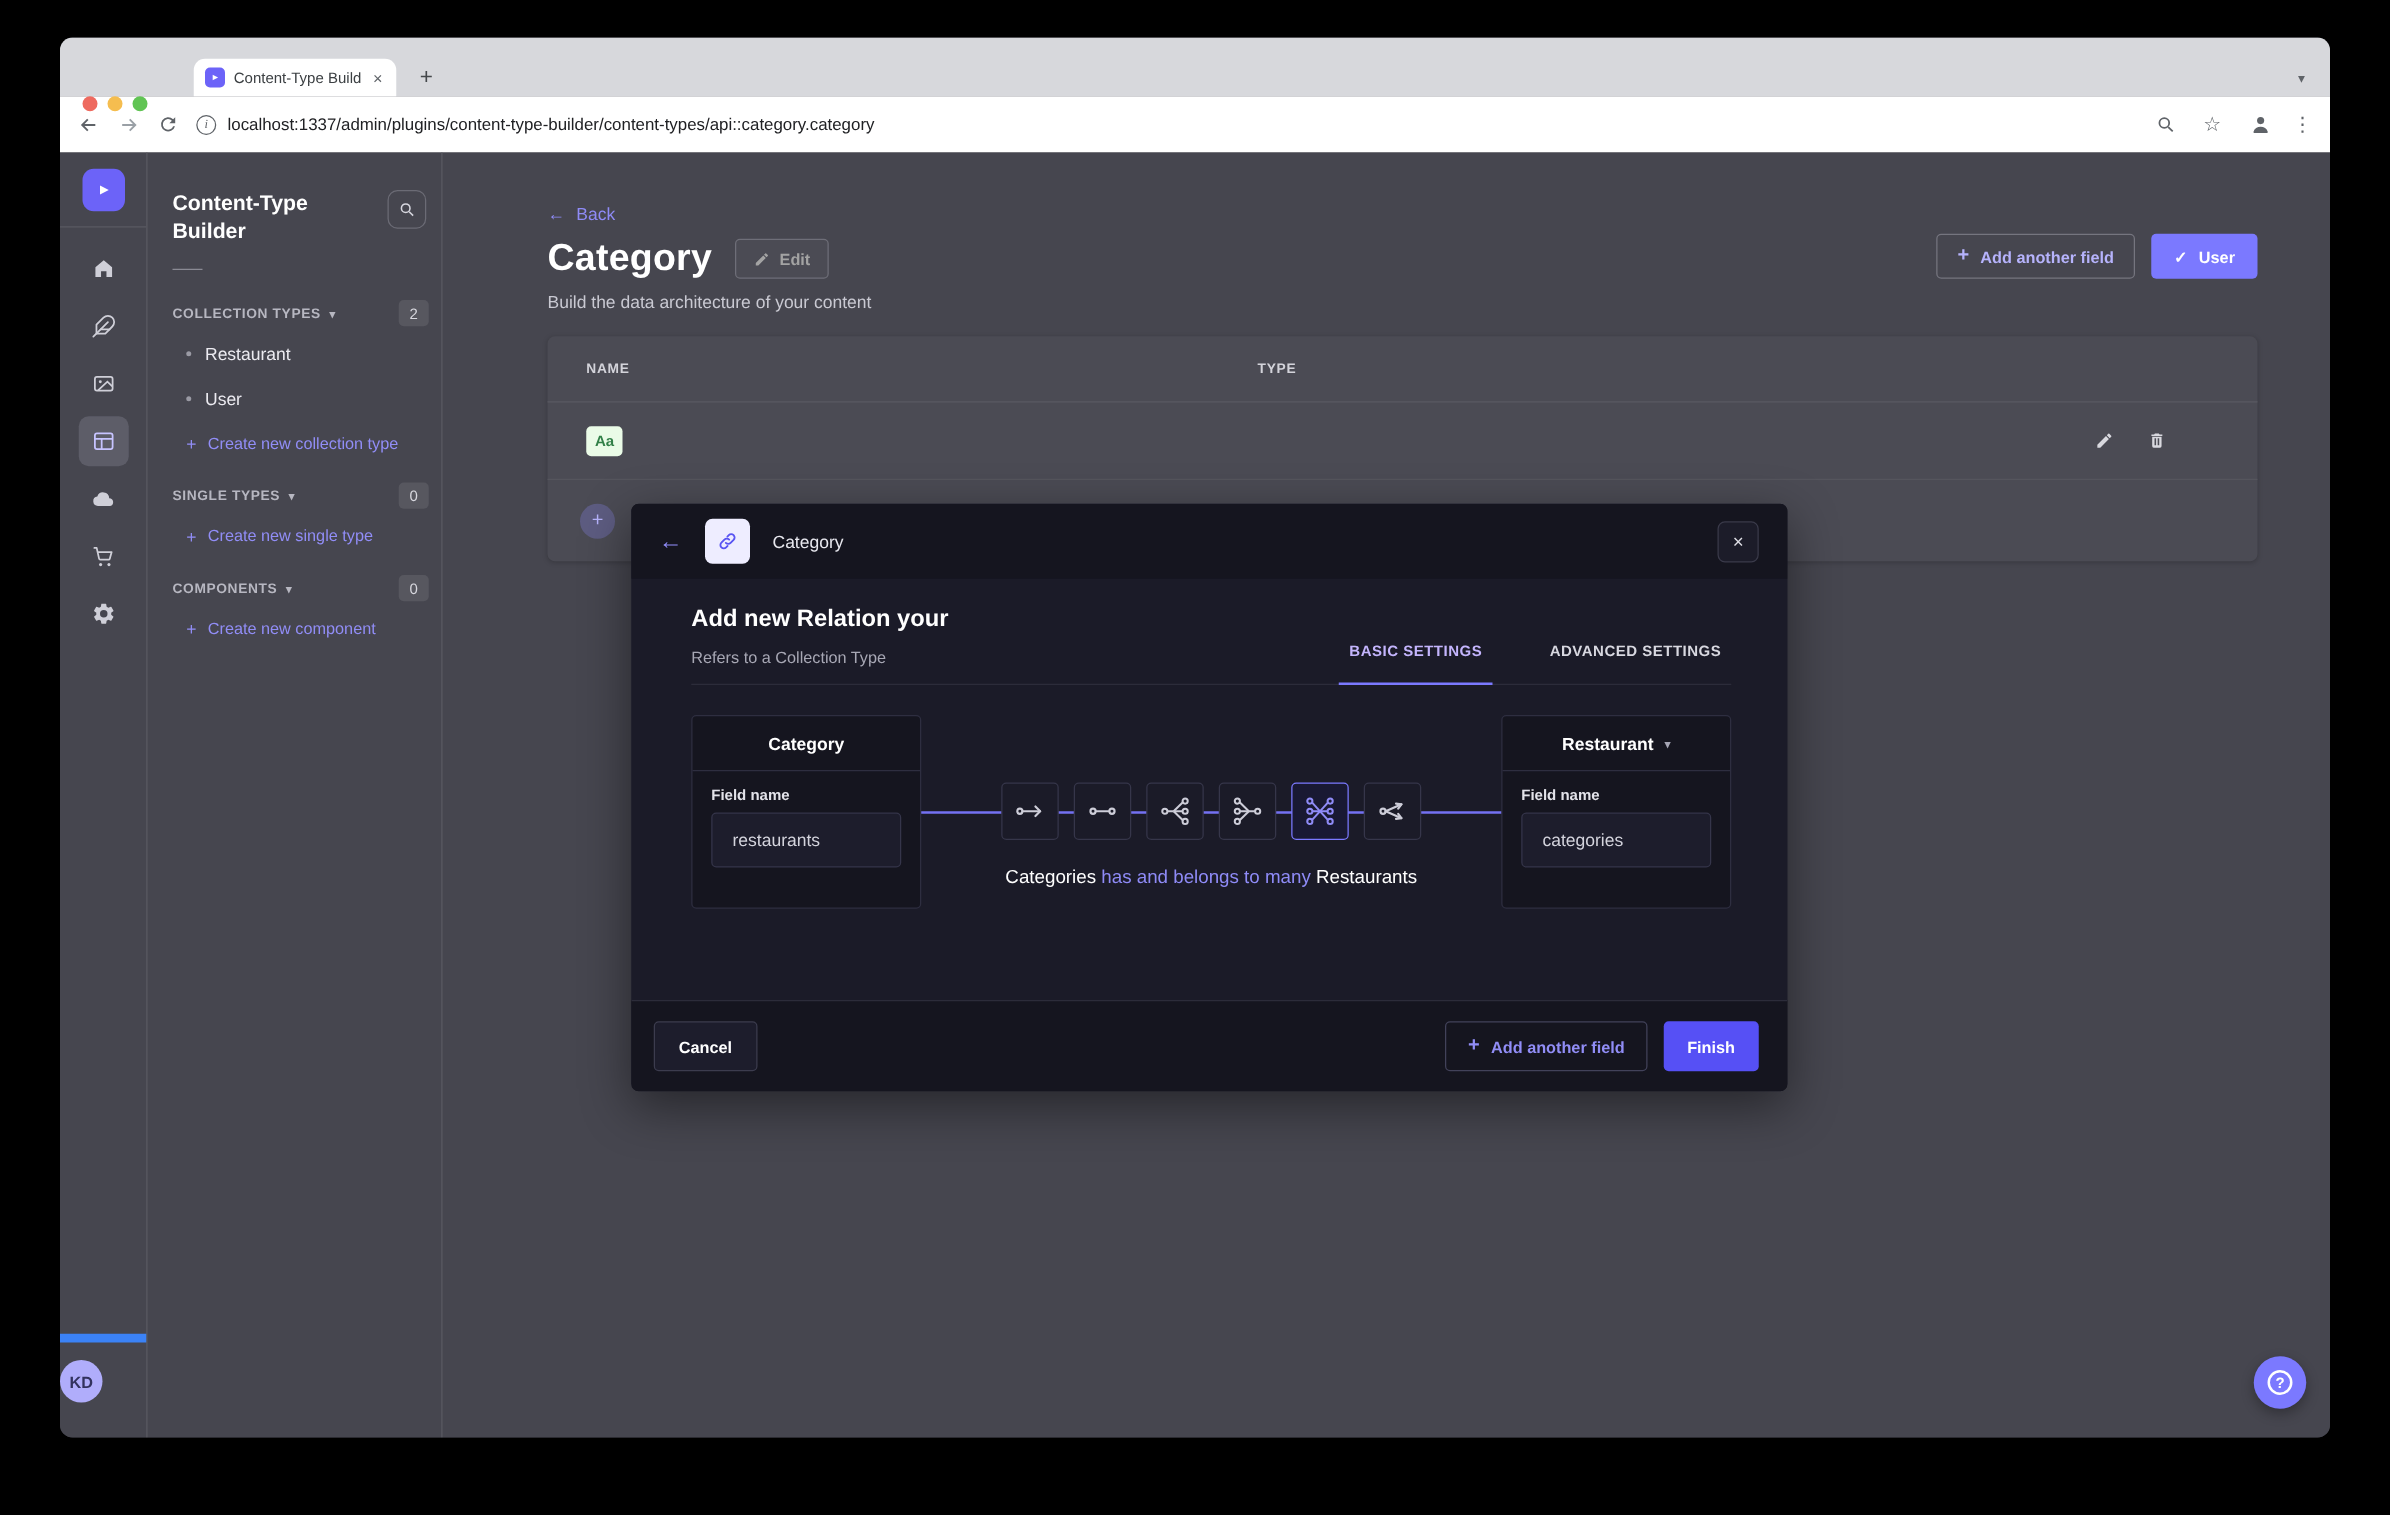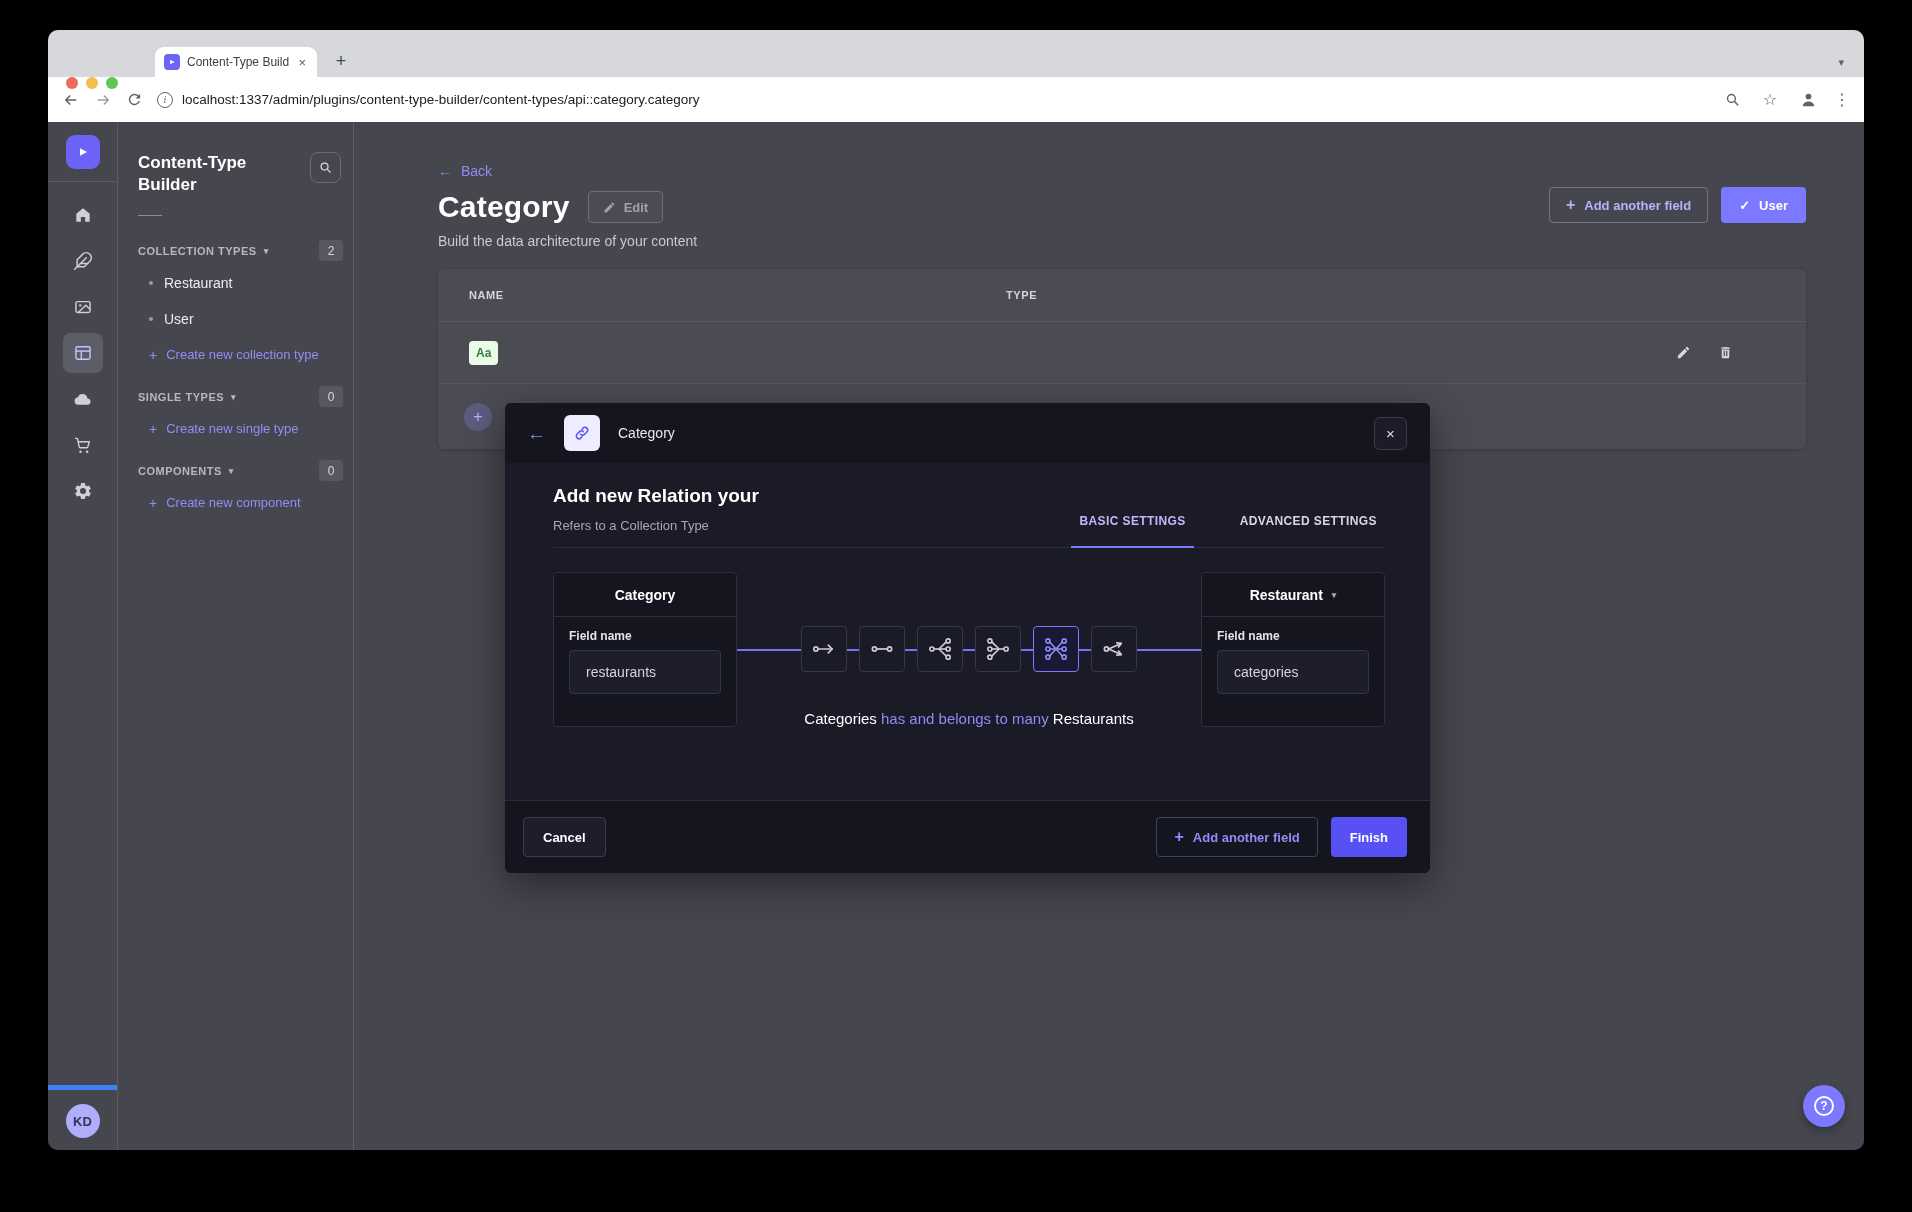--- a/index.html
+++ b/index.html
@@ -47,21 +47,21 @@
 
   .rail { width:70px; flex:none; border-right:1px solid #5a5a63; display:flex; flex-direction:column; align-items:center; }
   .rail-logo-wrap { height:60px; width:100%; display:flex; align-items:center; justify-content:center;
     border-bottom:1px solid #5a5a63; }
   .rail-logo { width:34px; height:34px; border-radius:9px; background:#6c63f8; border:none;
     display:flex; align-items:center; justify-content:center; }
   .rail-icons { flex:1; display:flex; flex-direction:column; align-items:center; gap:6px; padding-top:13px; }
   .rail-btn { width:40px; height:40px; border-radius:8px; border:none; background:none; color:#cfcfd8;
     display:flex; align-items:center; justify-content:center; }
   .rail-btn.active { background:#5d5d68; color:#c7c4ff; }
-  .rail-foot { width:100%; border-top:5px solid #3b82f6; padding:14px 0 12px; display:flex; justify-content:center; }
+  .rail-foot { width:100%; border-top:7px solid #3b82f6; padding:14px 0 28px; display:flex; justify-content:flex-start; }
   .avatar { width:34px; height:34px; border-radius:50%; background:#b0adfb; color:#32325e;
     font-weight:bold; font-size:13px; display:flex; align-items:center; justify-content:center; }
 
   .sidebar { width:236px; flex:none; border-right:1px solid #5a5a63; padding:30px 10px 0 20px; color:#e8e8ee; }
   .sb-head { display:flex; justify-content:space-between; align-items:flex-start; padding-right:2px; }
   .sb-title { font-size:17px; font-weight:bold; color:#fff; line-height:22px; width:130px; margin:0; }
   .sb-search { width:31px; height:31px; border:1px solid #6b6b75; background:none; border-radius:8px;
     display:flex; align-items:center; justify-content:center; color:#d6d6de; }
   .sb-divider { width:24px; border:none; border-top:1px solid #8a8a94; margin:19px 0 24px 0; }
   .sb-section { display:flex; justify-content:space-between; align-items:center; margin:14px 0 4px; }
@@ -135,21 +135,21 @@
     border-bottom:1px solid #2e2e40; color:#fff; font-size:14px; font-weight:bold; width:100%;
     background:none; border-left:none; border-right:none; border-top:none; }
   .m-card-body { padding:12px 15px 0; }
   .m-field-label { font-size:12px; font-weight:bold; color:#e3e3ea; margin-bottom:7px; }
   .m-input { width:100%; height:44px; background:#1d1d2c; border:1px solid #35354a; border-radius:4px;
     padding:0 16px; color:#d4d4dd; font-size:14px; outline:none; }
   .m-rel-row { position:absolute; left:184px; right:184px; top:54px; display:flex; justify-content:center; gap:12px; }
   .rel-btn { width:46px; height:46px; border:1px solid #36364a; border-radius:4px; background:#1b1b28;
     color:#cdcdd8; display:flex; align-items:center; justify-content:center; padding:0; }
   .rel-btn.selected { border-color:#7b79ff; background:#191933; color:#8f8bf7; }
-  .m-sentence { position:absolute; left:184px; right:184px; top:138px; text-align:center; font-size:15px; color:#fff; }
+  .m-sentence { position:absolute; left:184px; right:184px; top:121px; text-align:center; font-size:15px; color:#fff; }
   .m-sentence .rel { color:#8f8bf7; }
 
   .m-foot { height:73px; flex:none; background:#15151f; border-top:1px solid #2c2c3a;
     display:flex; align-items:center; padding:0 23px 0 18px; }
   .btn-cancel { height:40px; padding:0 19px; background:#1d1d2c; border:1px solid #3c3c4e; border-radius:4px;
     color:#fff; font-size:13px; font-weight:bold; }
   .m-foot-right { margin-left:auto; display:flex; gap:13px; }
   .btn-add-field { height:40px; display:flex; align-items:center; gap:9px; padding:0 17px;
     border:1px solid #42425a; border-radius:4px; color:#918df6; font-size:13px; font-weight:bold; background:none; }
   .btn-finish { height:40px; padding:0 19px; background:#5650f5; border:none; border-radius:4px;

